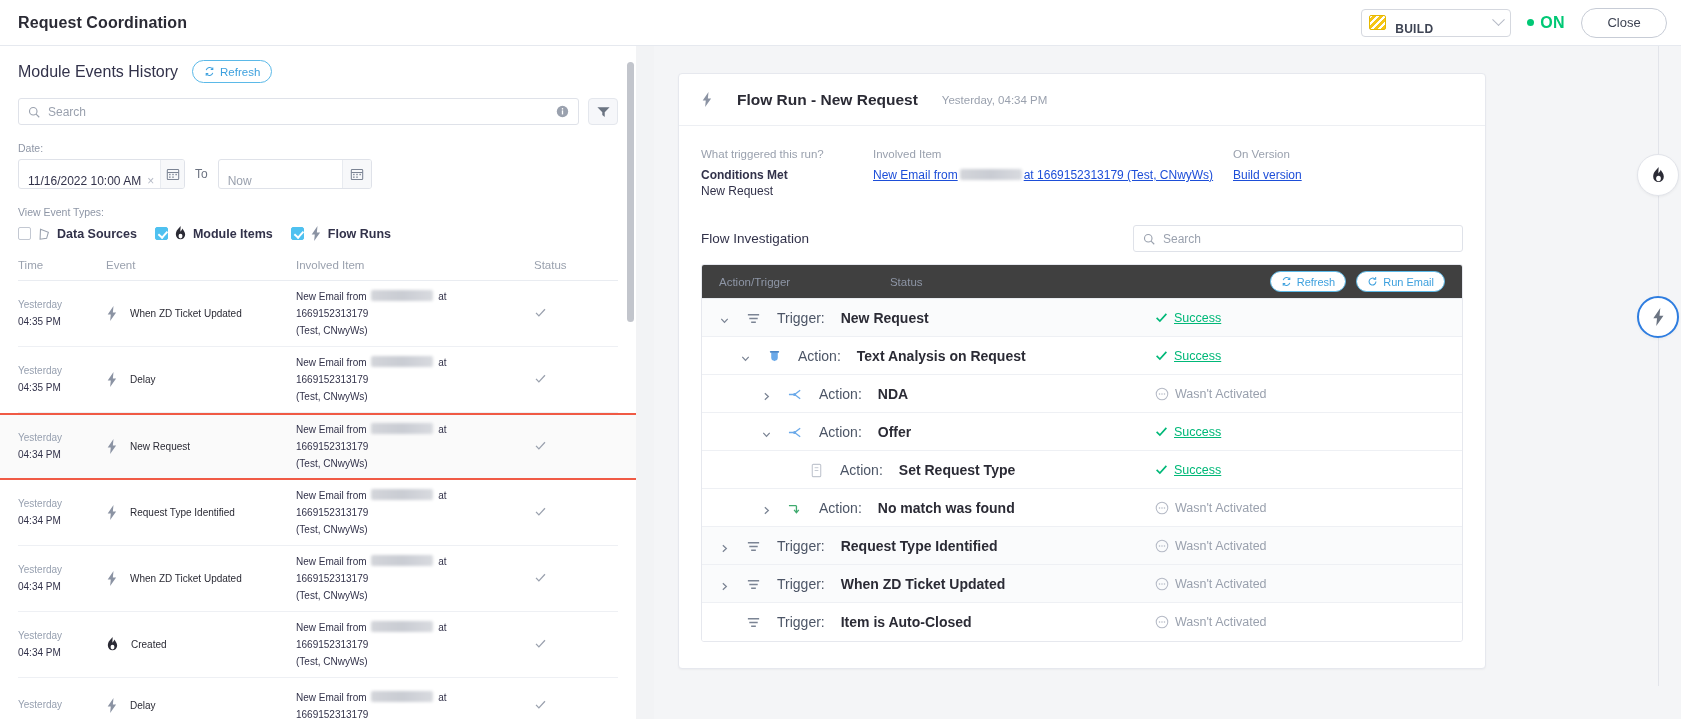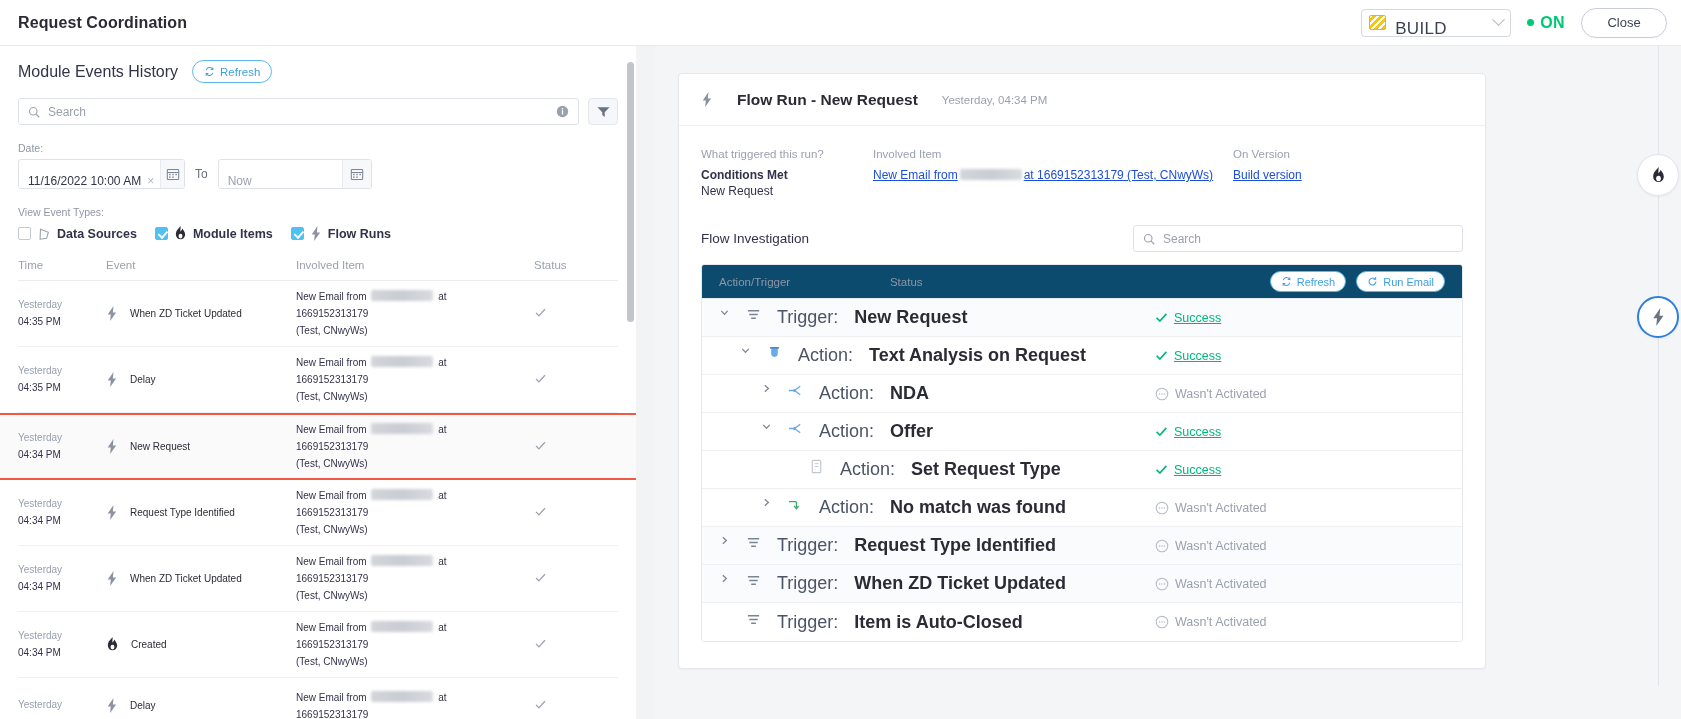--- a/index.html
+++ b/index.html
@@ -27,21 +27,21 @@
     width: 150px; height: 28px;
     border: 1px solid #d5d8df; border-radius: 4px;
     display: flex; align-items: center; gap: 9px;
     padding: 0 7px; background: #fff; cursor: pointer;
   }
   .env-swatch {
     width: 17px; height: 15px; border-radius: 2px; flex: none;
     background: repeating-linear-gradient(-45deg,#f5c518 0 3px,#ffffff 3px 5px);
     border: 1px solid #e6b800;
   }
-  .env-label { font-size: 17px; font-weight: 400; color: #3d4353; letter-spacing: .3px; margin-top: 13px; }
+  .env-label { font-size: 12px; font-weight: 700; color: #3d4353; letter-spacing: .3px; margin-top: 13px; }
   .chev { margin-left: auto; width: 9px; height: 9px; border-right: 1.4px solid #b5bac6;
           border-bottom: 1.4px solid #b5bac6; transform: rotate(45deg) translate(-2px,-2px); }
 
   .on-state { display: flex; align-items: center; gap: 6px; }
   .on-dot { width: 7px; height: 7px; border-radius: 50%; background: #00c875; }
   .on-text { font-size: 16px; font-weight: 700; color: #00c875; letter-spacing: .4px; }
 
   .close-btn {
     min-width: 86px; height: 30px; padding: 0 20px;
     border: 1px solid #c7ccd6; border-radius: 16px; background: #fff;
@@ -202,38 +202,38 @@
   }
   .fi-search input {
     border: none; outline: none; flex: 1; font-size: 12px;
     font-family: inherit; color: #32324a; background: transparent;
   }
   .fi-search input::placeholder { color: #9aa1ae; }
 
   .flow-tbl { margin: 0 22px 26px 22px; border: 1px solid #e6e8ee; border-radius: 3px; overflow: hidden; }
   .flow-head {
     height: 34px; display: flex; align-items: center; padding: 0 17px;
-    border-bottom: 1px solid #e9ecf1; background: #0c4a6e;
+    border-bottom: 1px solid #e9ecf1; background: #404040;
   }
   .fh-label { font-size: 11.5px; color: #8e96a6; }
   .fh-status { width: 280px; font-size: 11.5px; color: #8e96a6; margin-left: auto; }
   .fh-btns { display: flex; gap: 10px; margin-left: auto; }
   .pill {
     height: 21px; padding: 0 10px; border: 1px solid #5bb9e8; border-radius: 11px;
     display: inline-flex; align-items: center; gap: 5px;
     color: #3da0de; font-size: 11px; background: #fff; cursor: pointer; white-space: nowrap;
   }
 
   .flow-row {
     display: flex; align-items: center; height: 38px;
     border-bottom: 1px solid #eef0f4; padding: 0 17px; background: #fff;
   }
   .flow-row.alt { background: #fafbfc; }
   .flow-row:last-child { border-bottom: none; }
-  .fr-left { display: flex; align-items: flex-start; gap: 16px; font-size: 18px; color: #2b2b35; }
+  .fr-left { display: flex; align-items: flex-end; gap: 16px; font-size: 14px; color: #2b2b35; }
   .arrow {
     width: 11px; height: 11px; flex: none; color: #7b8494;
     display: flex; align-items: center; justify-content: center;
   }
   .arrow.spacer { visibility: hidden; }
   .fr-kind { color: #4c5566; }
   .fr-name { font-weight: 700; color: #2b2b35; }
   .fr-status { width: 290px; margin-left: auto; display: flex; align-items: center; gap: 6px; }
   .st-success { color: #00b878; font-size: 12.5px; text-decoration: underline; cursor: pointer; }
   .st-none { color: #9aa1ae; font-size: 12.5px; }

